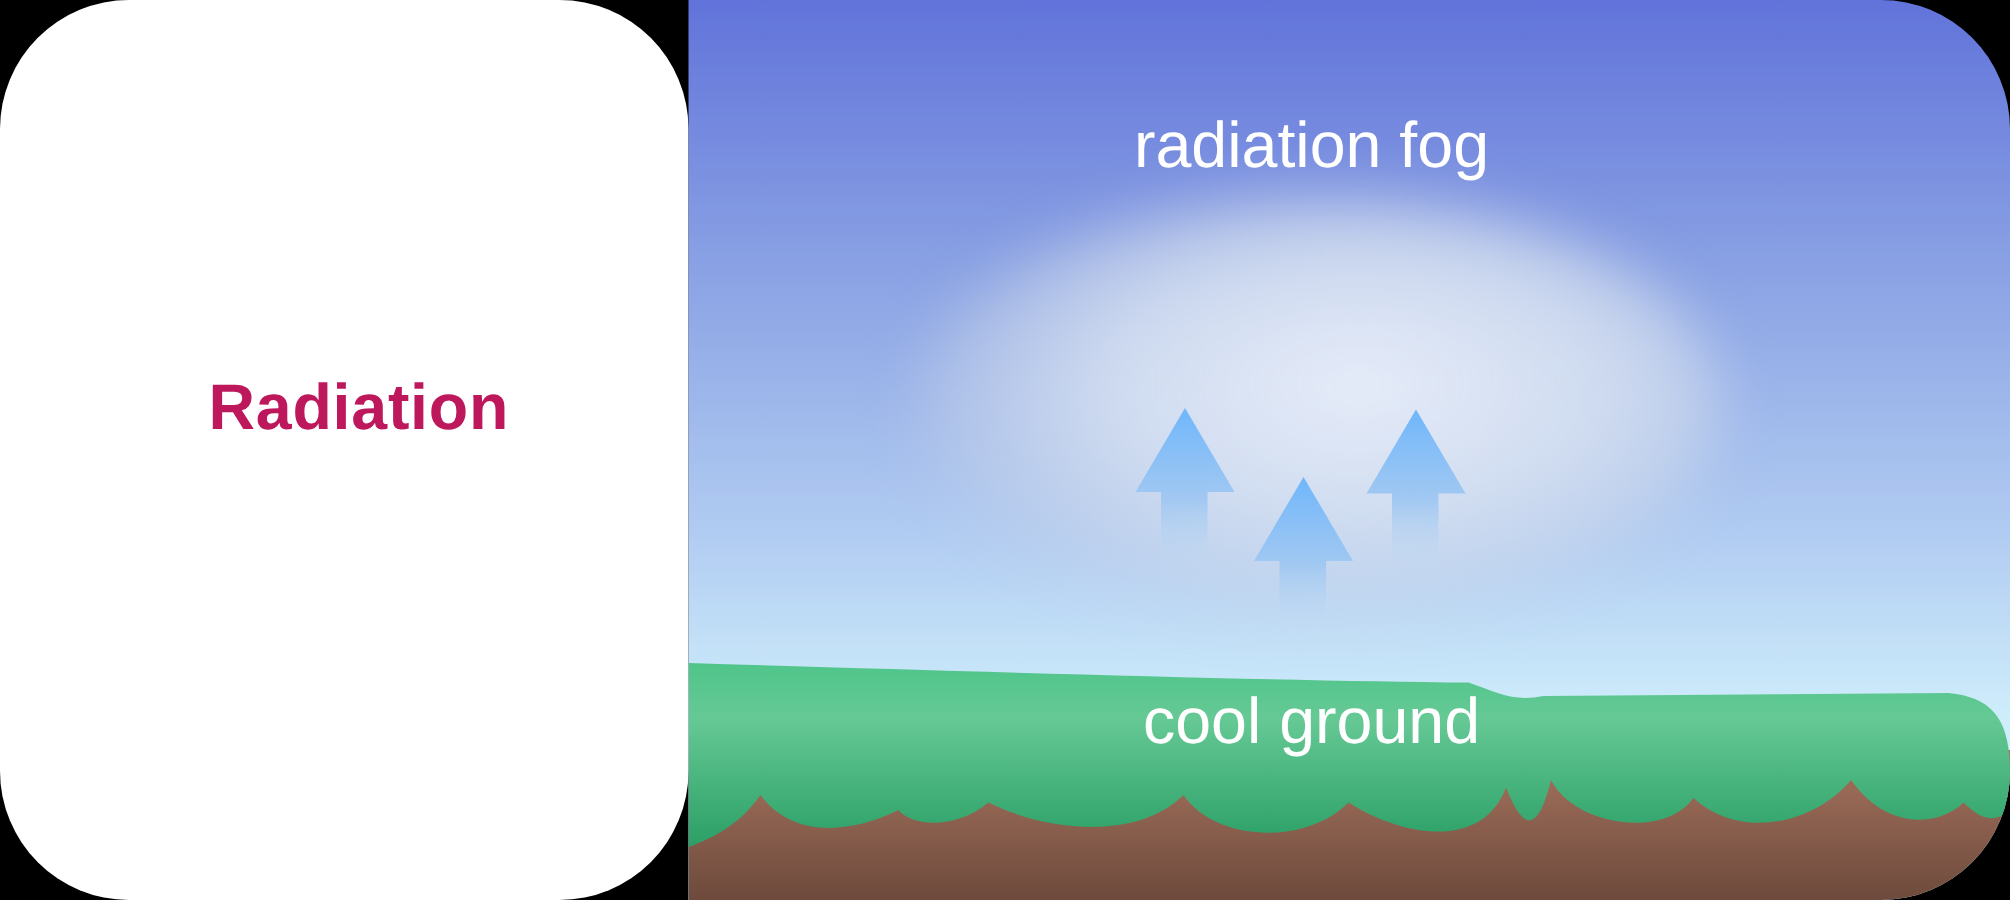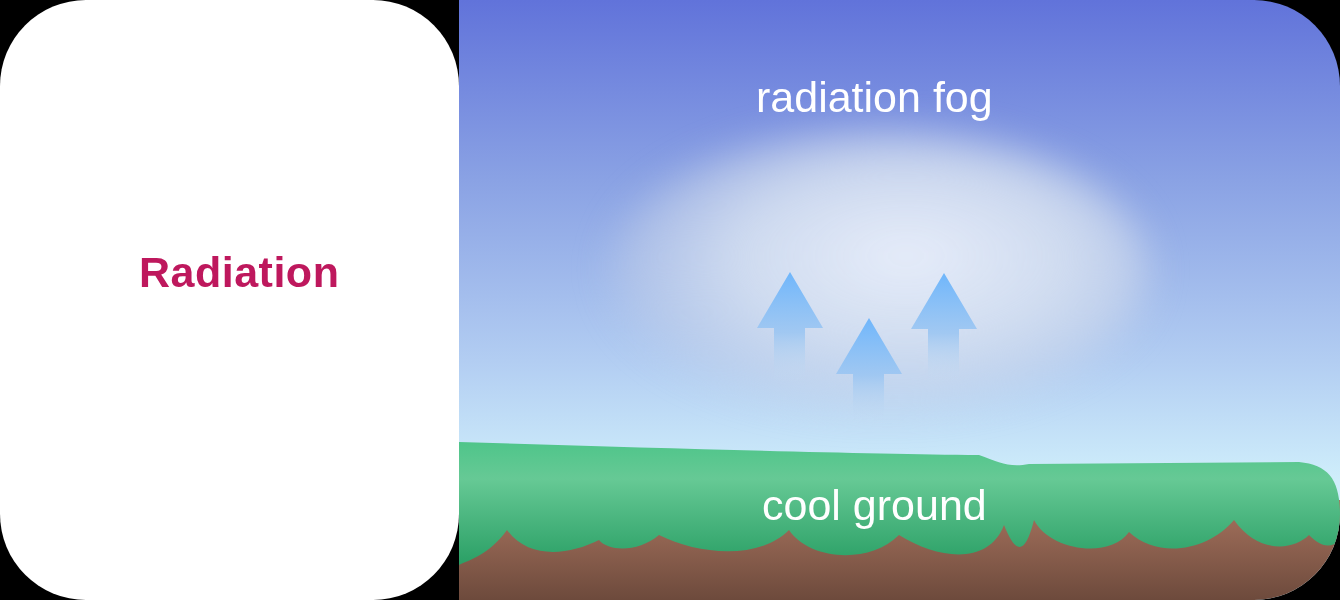--- a/index.html
+++ b/index.html
@@ -52,14 +52,14 @@
         </linearGradient>
       <linearGradient id="grass" x1="0" y1="0" x2="0" y2="1">
           <stop offset="0" stop-color="#4fc58a"></stop>
           <stop offset="0.3" stop-color="#66c995"></stop>
           <stop offset="1" stop-color="#2a9f65"></stop>
         </linearGradient>
     </defs>
     <path d="M0 60 L881 60 L881 160 L0 160 Z" fill="url(#soil)"></path>
     <path d="M0 2 C200 8 400 14 520 15 C540 22 550 28 570 24 L840 22 C870 25 881 40 881 75 L881 100 C870 110 860 105 850 95 C835 110 800 115 775 80 C750 110 700 120 670 92 C650 120 590 110 575 80 C565 120 555 110 545 85 C530 125 480 120 440 95 C410 125 350 120 330 90 C300 120 240 115 200 95 C180 112 150 112 140 100 C110 115 70 120 48 90 C30 115 10 120 0 125 Z" fill="url(#grass)"></path>
   </svg>
-  <div class="label" style="left:303px;top:481px;">cool ground</div>
+  <div class="label" style="left:303px;top:457px;">cool ground</div>
 </div>
 
 </body></html>

